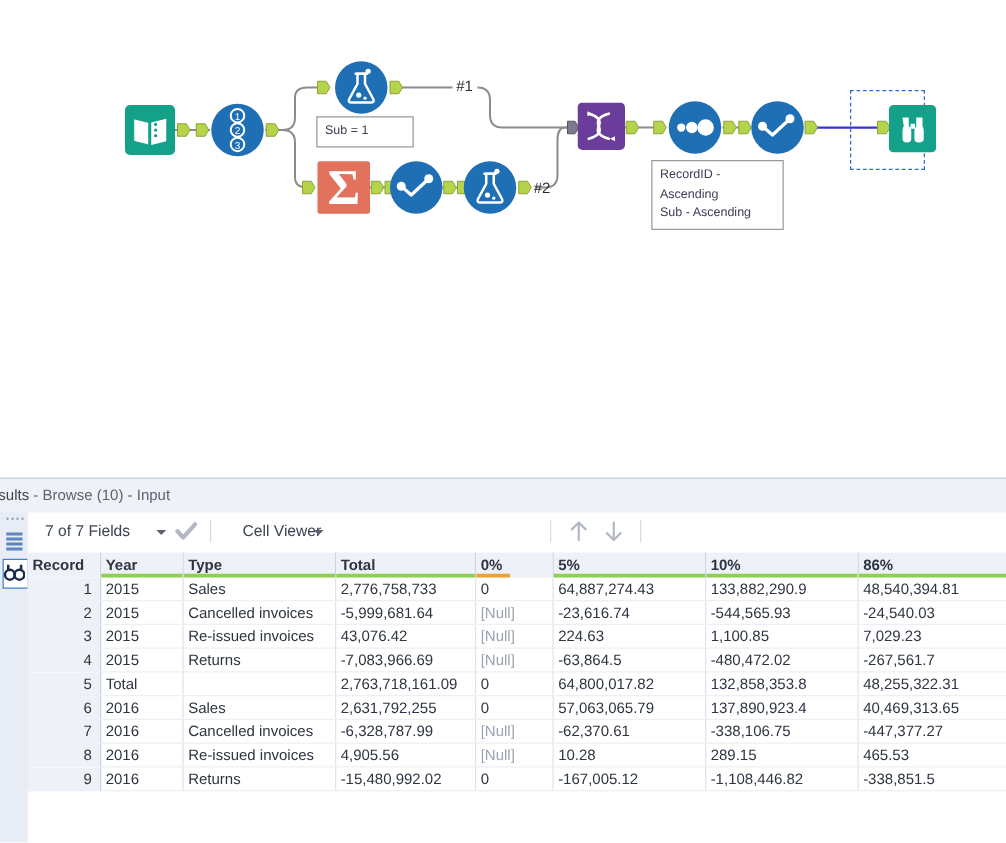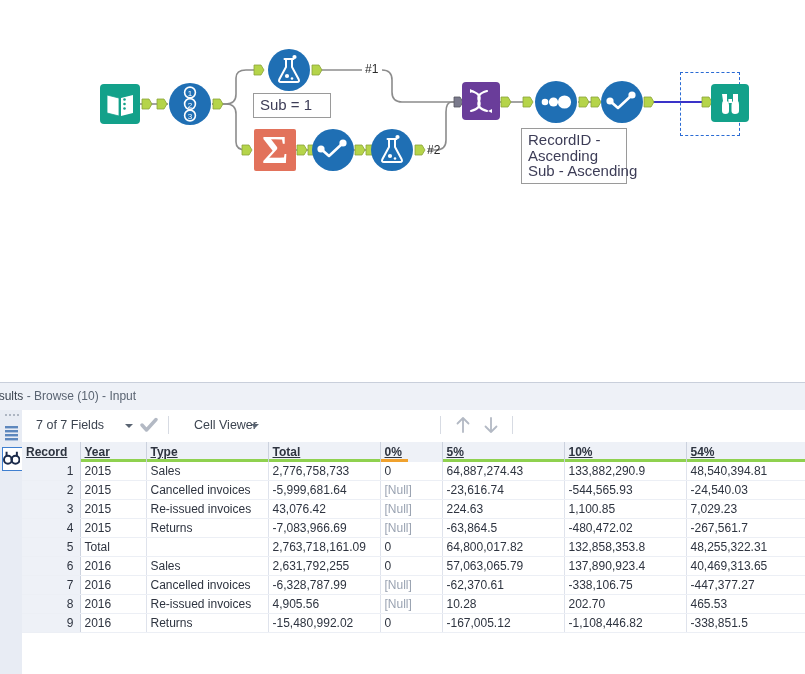--- a/index.html
+++ b/index.html
@@ -19,21 +19,21 @@
   }
   #canvas svg { position: absolute; left: 0; top: 0; }
 
   .tool { position: absolute; }
 
   .anno {
     position: absolute;
     border: 1px solid #9a9a9a;
     background: #ffffff;
     color: #3d3d57;
-    font-size: 15px;
+    font-size: 10px;
     line-height: 15.5px;
     padding: 3px 6px 4px 6px;
     white-space: pre;
     font-family: "Liberation Sans", sans-serif;
   }
   .conn-label {
     position: absolute;
     font-size: 12px;
     color: #2b2b2b;
     font-family: "Liberation Sans", sans-serif;
@@ -127,21 +127,20 @@
     background: #eef1f7;
     text-align: left;
     font-weight: bold;
     font-size: 12px;
     color: #2e3440;
     padding: 0 0 0 4px;
     border-right: 1px solid #ccd2de;
     border-bottom: none;
     position: relative;
     vertical-align: middle;
-    text-decoration: underline;
   }
   table.res th.rec { text-align: left; }
   .qbar {
     position: absolute; left: 0; bottom: 0;
     height: 3px; width: 100%;
     background: #8fd14f;
   }
   .qbar.orange { background: #f0a22e; width: 45%; }
   table.res td {
     height: 18px;
@@ -439,21 +438,21 @@
             </th>
             <th>
               <span>5%</span>
               <span class="qbar"></span>
             </th>
             <th>
               <span>10%</span>
               <span class="qbar"></span>
             </th>
             <th>
-              <span>54%</span>
+              <span>86%</span>
               <span class="qbar"></span>
             </th>
           </tr>
         </thead>
         <tbody id="tbody">
             <tr>
               <td class="recnum">1</td>
               <td>2015</td>
               <td>Sales</td>
               <td>2,776,758,733</td>
@@ -522,21 +521,21 @@
               <td>-338,106.75</td>
               <td>-447,377.27</td>
             </tr>
             <tr>
               <td class="recnum">8</td>
               <td>2016</td>
               <td>Re-issued invoices</td>
               <td>4,905.56</td>
               <td class="null">[Null]</td>
               <td>10.28</td>
-              <td>202.70</td>
+              <td>289.15</td>
               <td>465.53</td>
             </tr>
             <tr>
               <td class="recnum">9</td>
               <td>2016</td>
               <td>Returns</td>
               <td>-15,480,992.02</td>
               <td>0</td>
               <td>-167,005.12</td>
               <td>-1,108,446.82</td>

